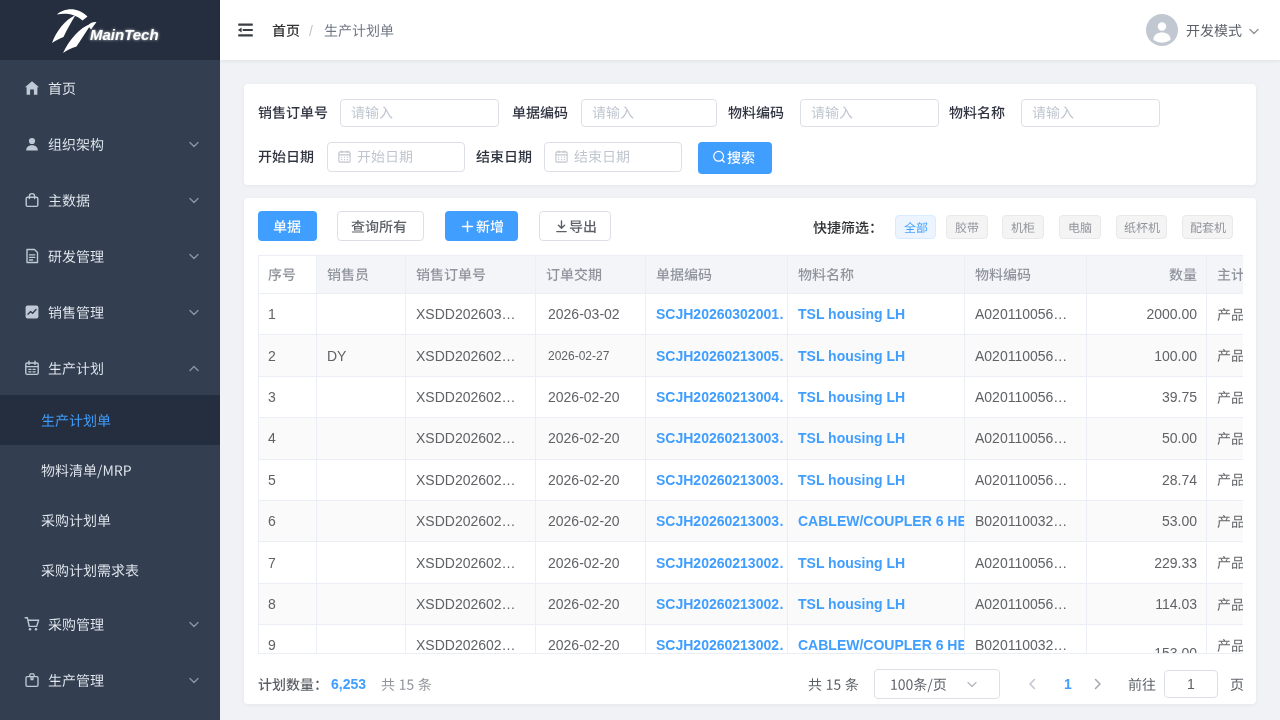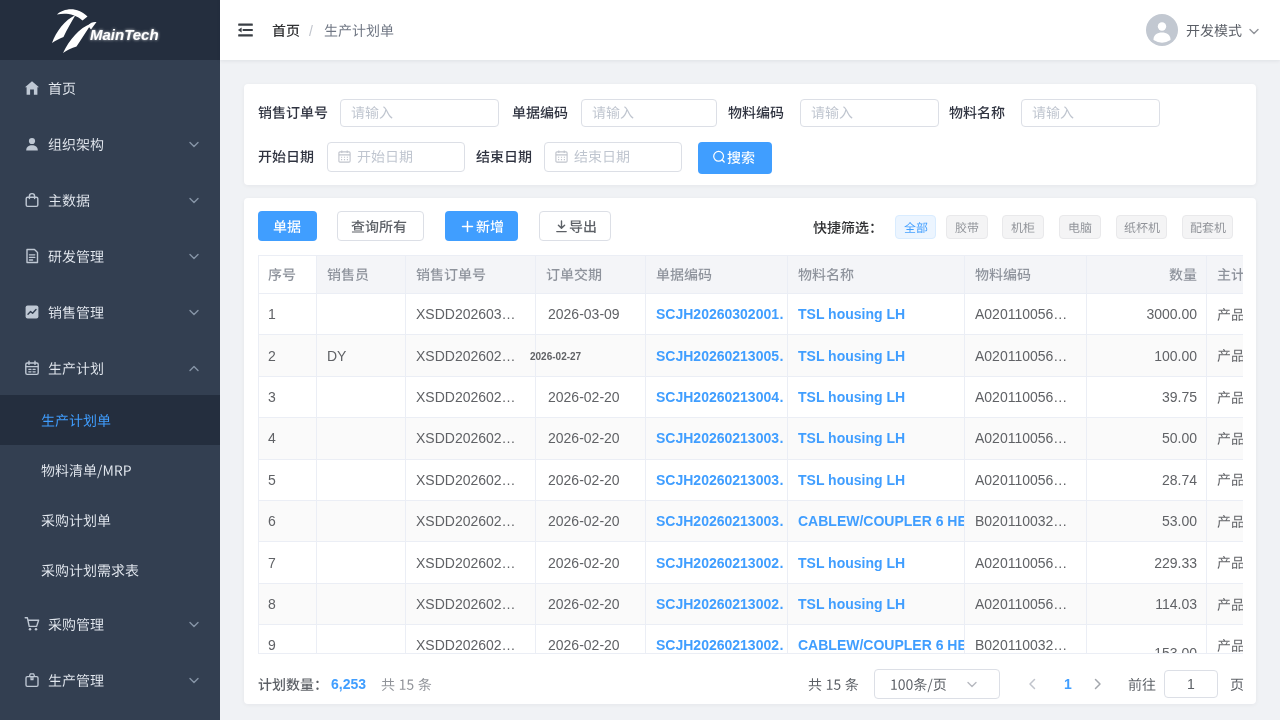--- a/index.html
+++ b/index.html
@@ -628,39 +628,39 @@
     </svg>
 <svg class="z" style="left:959px;top:10.0px;" width="43" height="19" viewBox="0 0 43 19">
       <g fill="#8e939c" transform="translate(0,14.8) scale(0.014000)">
         <use href="#g95" x="0"></use>
         <use href="#g96" x="1000"></use>
         <use href="#g97" x="2000"></use>
       </g>
     </svg>
 <div class="t" style="left:10px;top:59.2px;font-size:14px;color:#606266;font-weight:400;transform:translateY(-50%);">1</div>
 <div class="t" style="left:158px;top:59.2px;font-size:14px;color:#606266;font-weight:400;transform:translateY(-50%);">XSDD202603…</div>
-<div class="t" style="left:290px;top:59.2px;font-size:14px;color:#606266;font-weight:400;transform:translateY(-50%);">2026-03-09</div>
+<div class="t" style="left:290px;top:59.2px;font-size:14px;color:#606266;font-weight:400;transform:translateY(-50%);">2026-03-02</div>
 <div class="a" style="left:398px;top:49.2px;width:128px;height:20px;overflow:hidden">
       <div class="t" style="left:0;top:10px;font-size:14px;color:#409eff;font-weight:700;transform:translateY(-50%)">SCJH20260302001…</div>
     </div>
 <div class="a" style="left:540px;top:49.2px;width:166px;height:20px;overflow:hidden">
       <div class="t" style="left:0;top:10px;font-size:14px;color:#409eff;font-weight:700;transform:translateY(-50%)">TSL housing LH</div>
     </div>
 <div class="t" style="left:717px;top:59.2px;font-size:14px;color:#606266;font-weight:400;transform:translateY(-50%);">A020110056…</div>
-<div class="t" style="left:939px;top:59.2px;font-size:14px;color:#606266;font-weight:400;transform:translateY(-50%);transform:translate(-100%,-50%);">3000.00</div>
+<div class="t" style="left:939px;top:59.2px;font-size:14px;color:#606266;font-weight:400;transform:translateY(-50%);transform:translate(-100%,-50%);">2000.00</div>
 <svg class="z" style="left:959px;top:49.7px;" width="29" height="19" viewBox="0 0 29 19">
       <g fill="#606266" transform="translate(0,14.8) scale(0.014000)">
         <use href="#g16" x="0"></use>
         <use href="#g98" x="1000"></use>
       </g>
     </svg>
 <div class="t" style="left:10px;top:100.60000000000001px;font-size:14px;color:#606266;font-weight:400;transform:translateY(-50%);">2</div>
 <div class="t" style="left:69px;top:100.60000000000001px;font-size:14px;color:#606266;font-weight:400;transform:translateY(-50%);">DY</div>
 <div class="t" style="left:158px;top:100.60000000000001px;font-size:14px;color:#606266;font-weight:400;transform:translateY(-50%);">XSDD202602…</div>
-<div class="t" style="left:272px;top:100.60000000000001px;font-size:10px;color:#606266;font-weight:700;transform:translateY(-50%);">2026-02-27</div>
+<div class="t" style="left:290px;top:100.60000000000001px;font-size:12px;color:#606266;font-weight:400;transform:translateY(-50%);">2026-02-27</div>
 <div class="a" style="left:398px;top:90.6px;width:128px;height:20px;overflow:hidden">
       <div class="t" style="left:0;top:10px;font-size:14px;color:#409eff;font-weight:700;transform:translateY(-50%)">SCJH20260213005…</div>
     </div>
 <div class="a" style="left:540px;top:90.6px;width:166px;height:20px;overflow:hidden">
       <div class="t" style="left:0;top:10px;font-size:14px;color:#409eff;font-weight:700;transform:translateY(-50%)">TSL housing LH</div>
     </div>
 <div class="t" style="left:717px;top:100.60000000000001px;font-size:14px;color:#606266;font-weight:400;transform:translateY(-50%);">A020110056…</div>
 <div class="t" style="left:939px;top:100.60000000000001px;font-size:14px;color:#606266;font-weight:400;transform:translateY(-50%);transform:translate(-100%,-50%);">100.00</div>
 <svg class="z" style="left:959px;top:91.1px;" width="29" height="19" viewBox="0 0 29 19">
       <g fill="#606266" transform="translate(0,14.8) scale(0.014000)">

